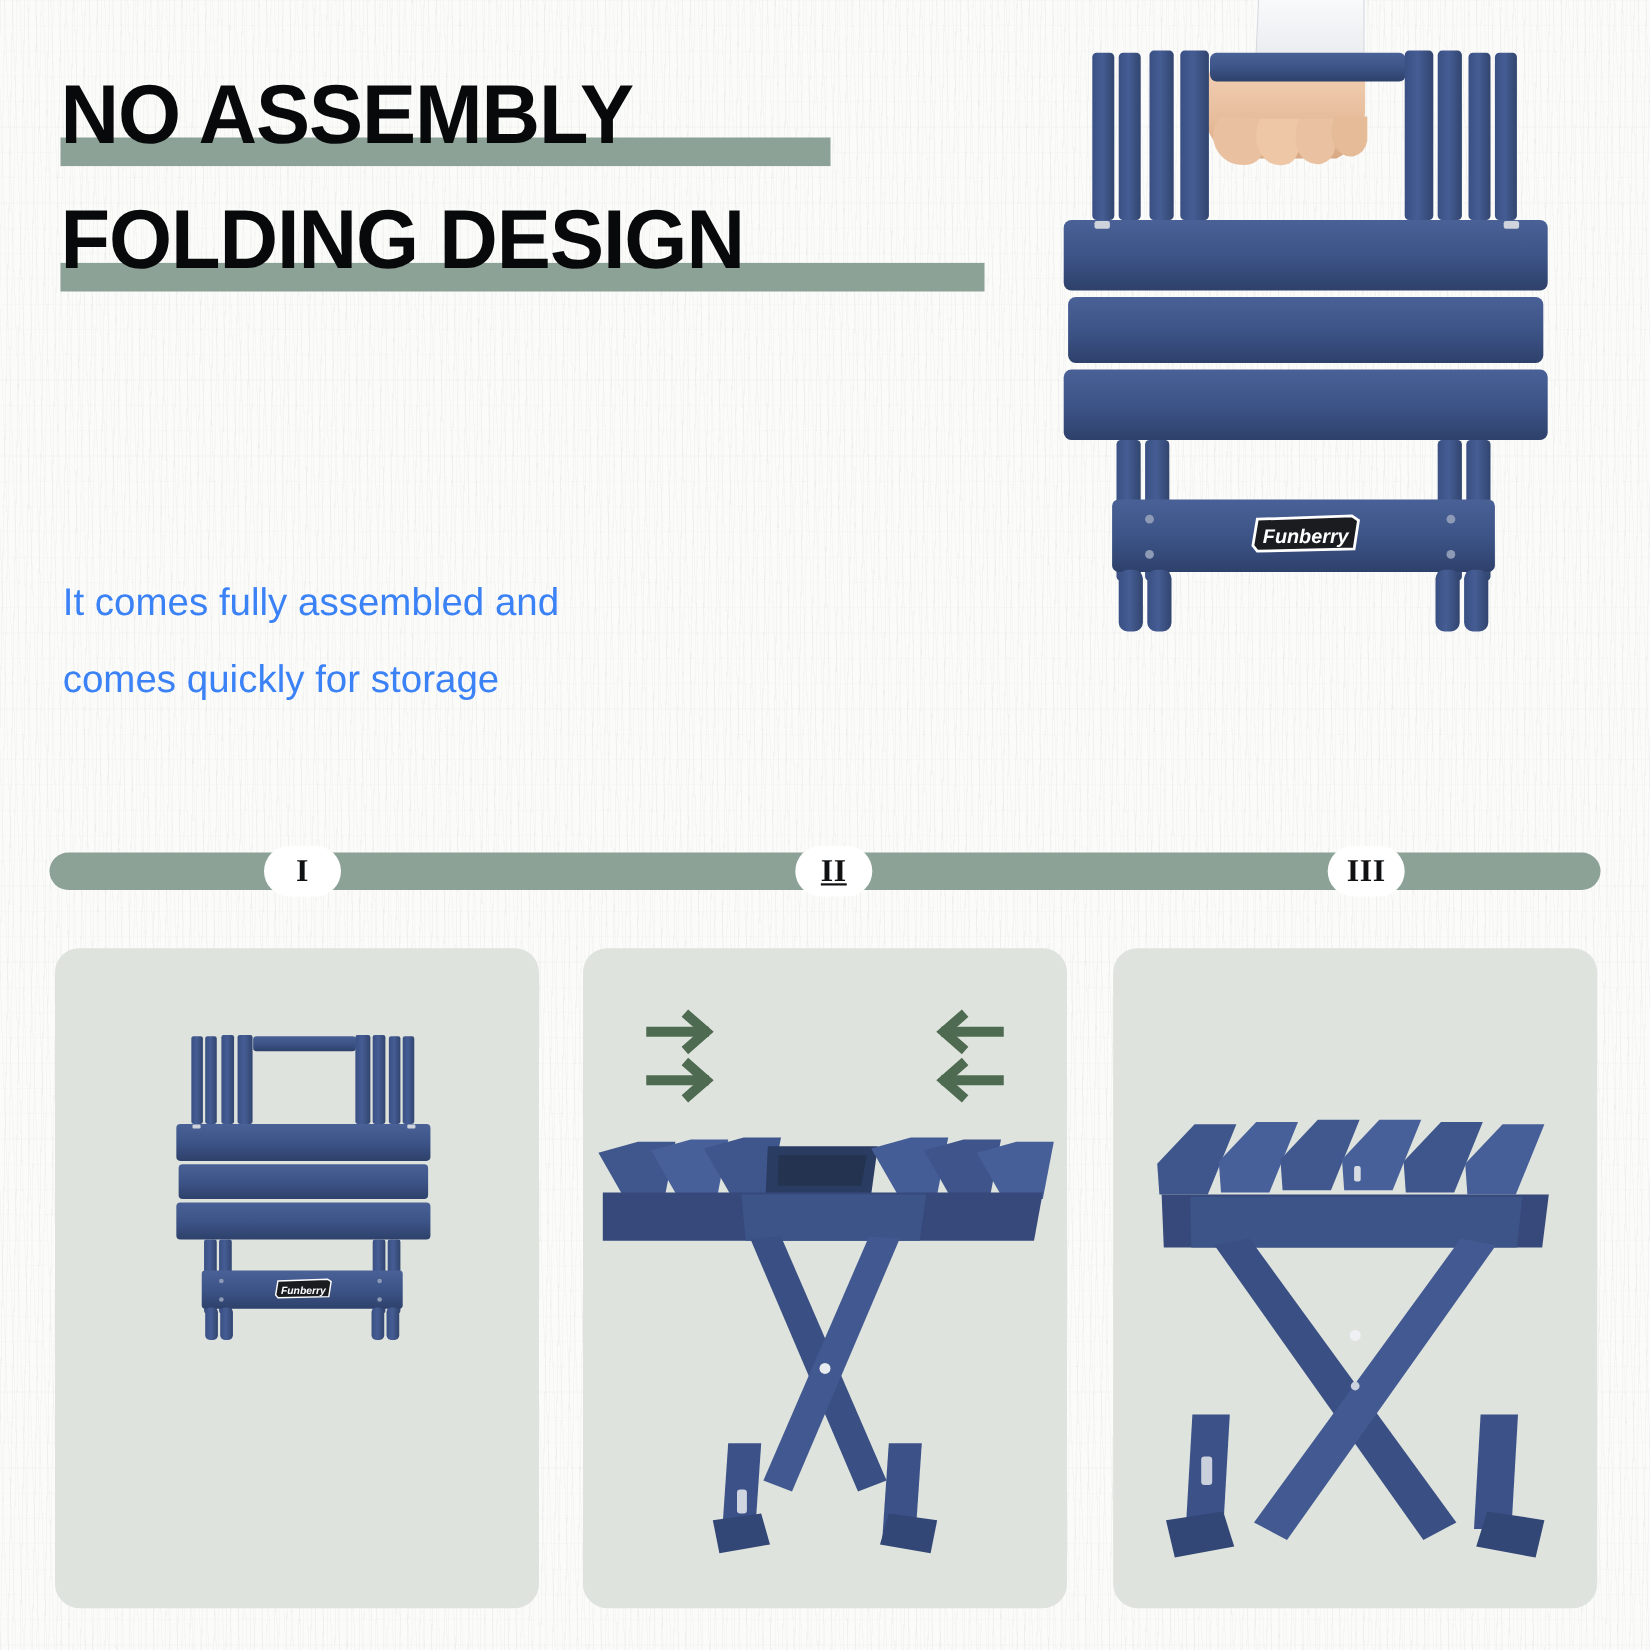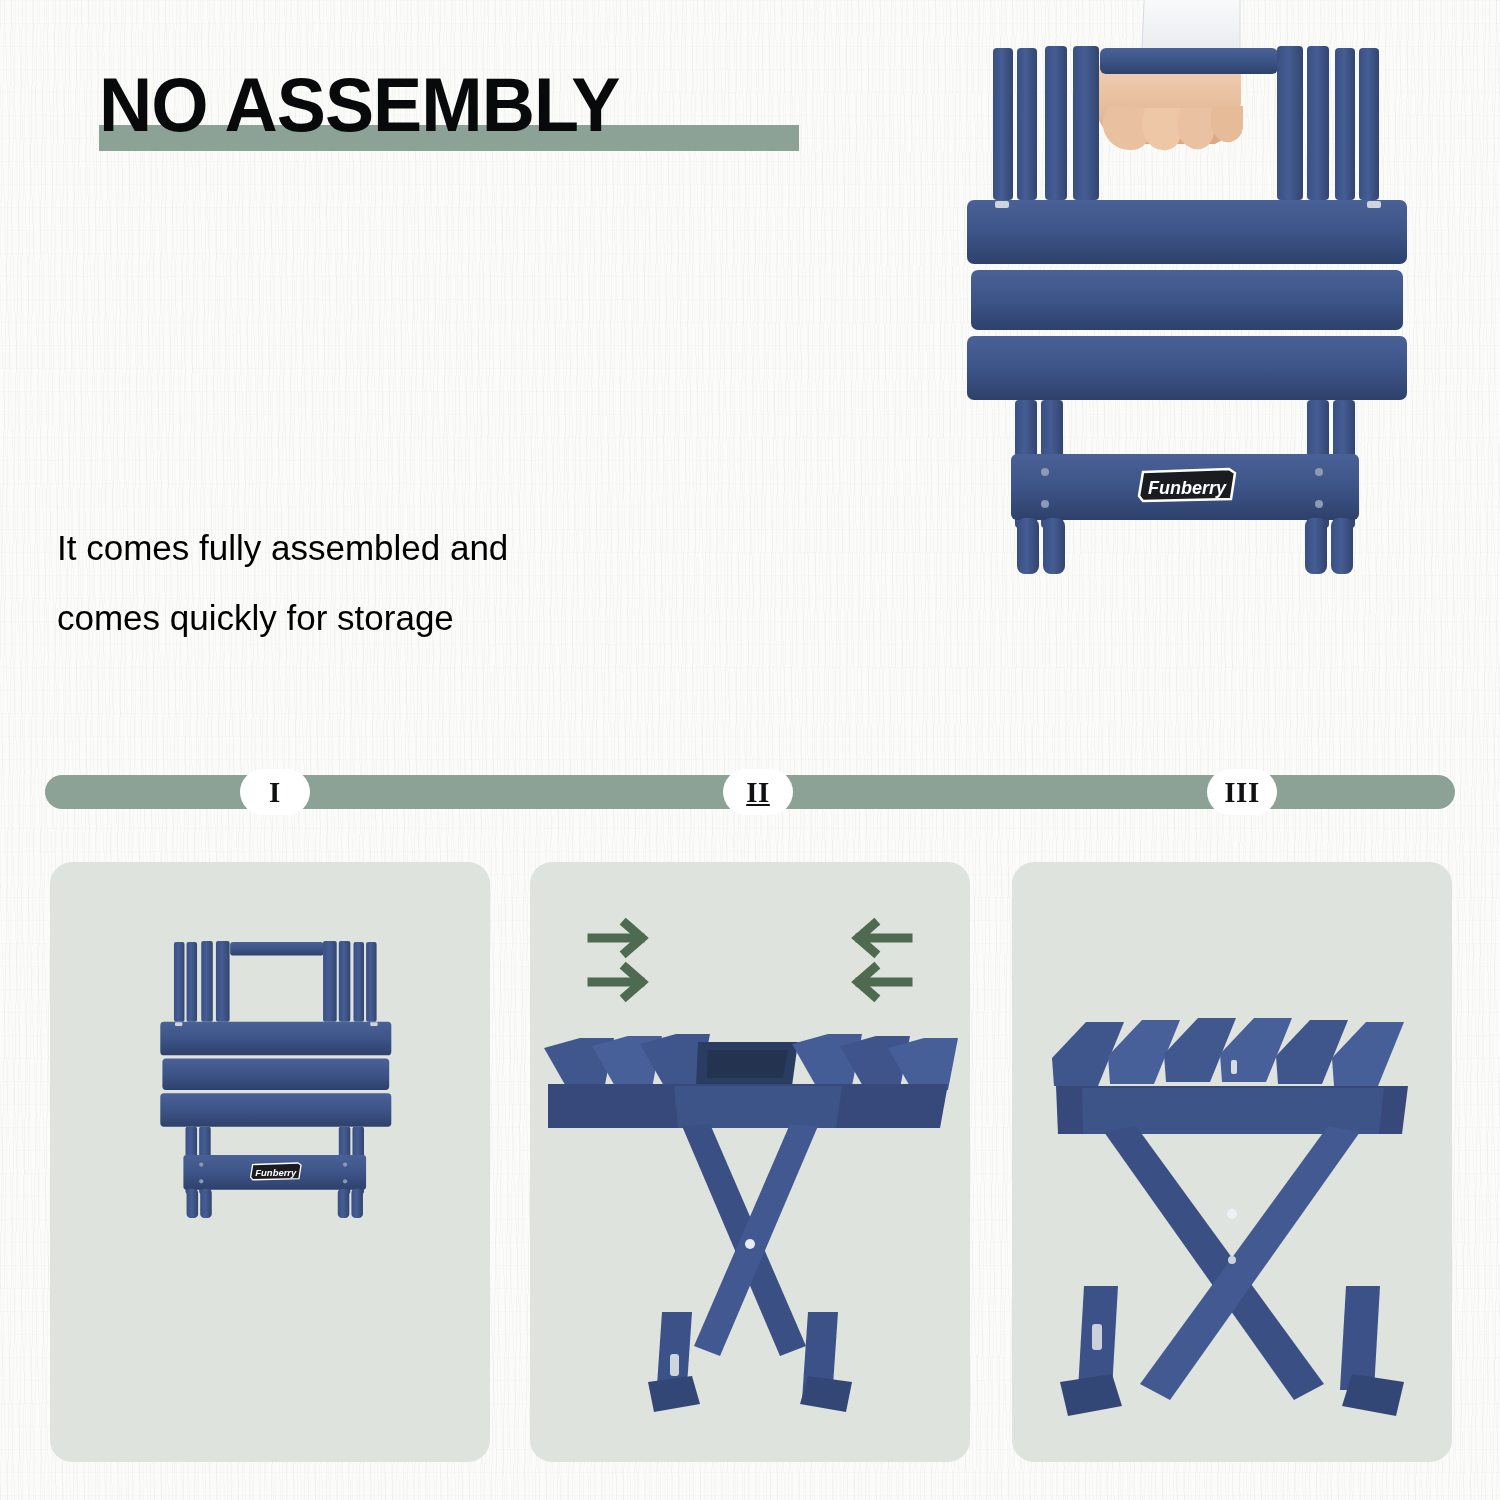--- a/index.html
+++ b/index.html
@@ -33,21 +33,20 @@
     z-index: 0;
   }
 
   .layer { position: absolute; z-index: 2; }
 
   
   #headline {
     left: 55px;
     top: 55px;
     width: 880px;
-    margin-left: 44px;
   }
   .head-line {
     position: relative;
     height: 108px;
     margin-bottom: 6px;
   }
   .head-bar {
     position: absolute;
     left: 0;
     bottom: 12px;
@@ -69,21 +68,21 @@
     transform-origin: left center;
   }
 
   
   #subtitle {
     left: 57px;
     top: 513px;
     width: 640px;
     font-size: 35px;
     line-height: 70px;
-    color: #000000;
+    color: #3b82f6;
     font-weight: normal;
   }
   #subtitle div { white-space: nowrap; }
 
   
   #hero {
     left: 955px;
     top: 10px;
     width: 500px;
     height: 700px;
@@ -147,20 +146,24 @@
 </style>
 </head>
 <body>
 
 <div id="bg-texture"></div>
 
 <div id="headline" class="layer">
   <div class="head-line">
     <div class="head-bar" style="width:700px;"></div>
     <div class="head-text">NO ASSEMBLY</div>
+  </div>
+  <div class="head-line">
+    <div class="head-bar" style="width:840px;"></div>
+    <div class="head-text">FOLDING DESIGN</div>
   </div>
 </div>
 
 <div id="subtitle" class="layer">
   <div>It comes fully assembled and</div>
   <div>comes quickly for storage</div>
 </div>
 
 <div id="hero" class="layer">
   <svg width="500" height="700" viewBox="0 0 500 700">

